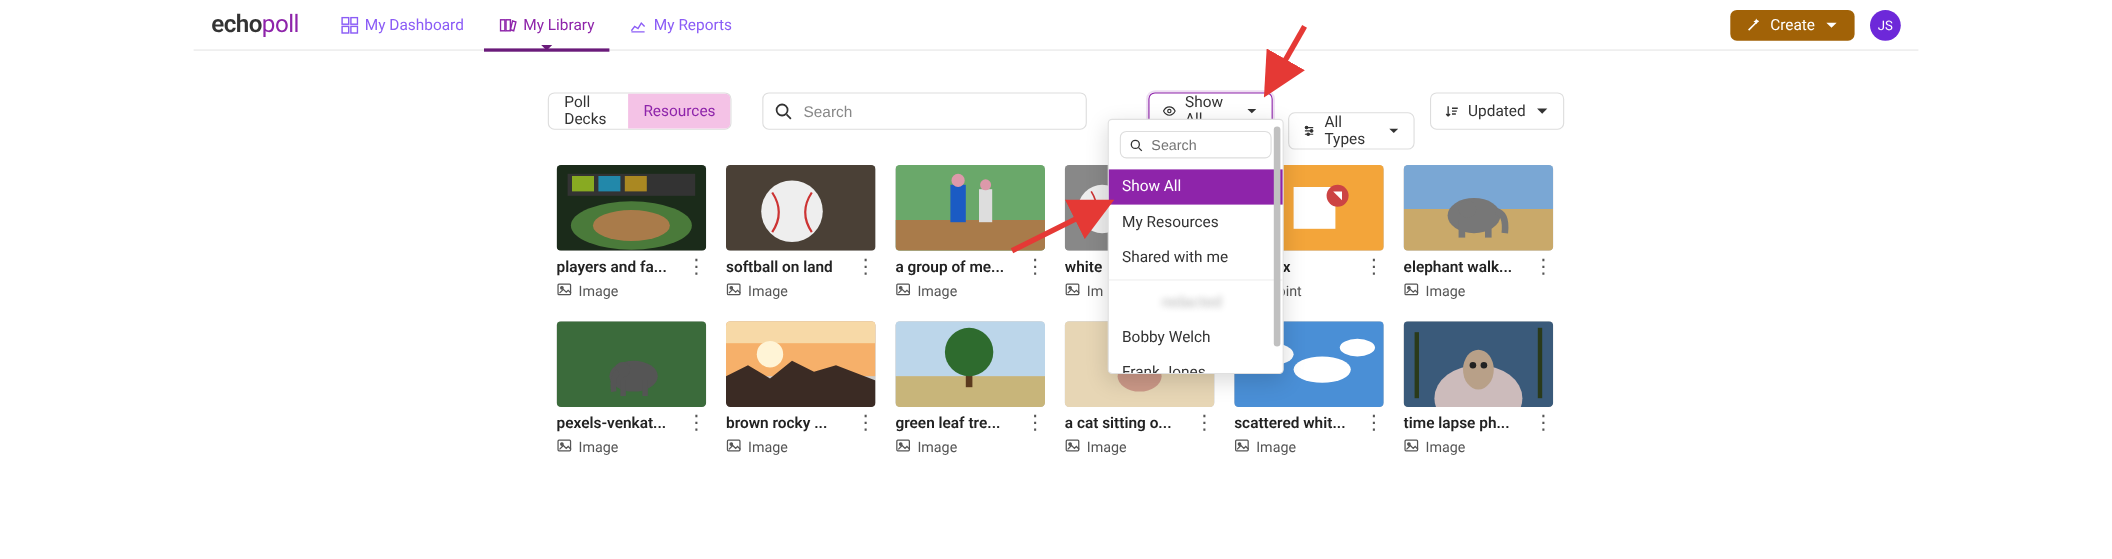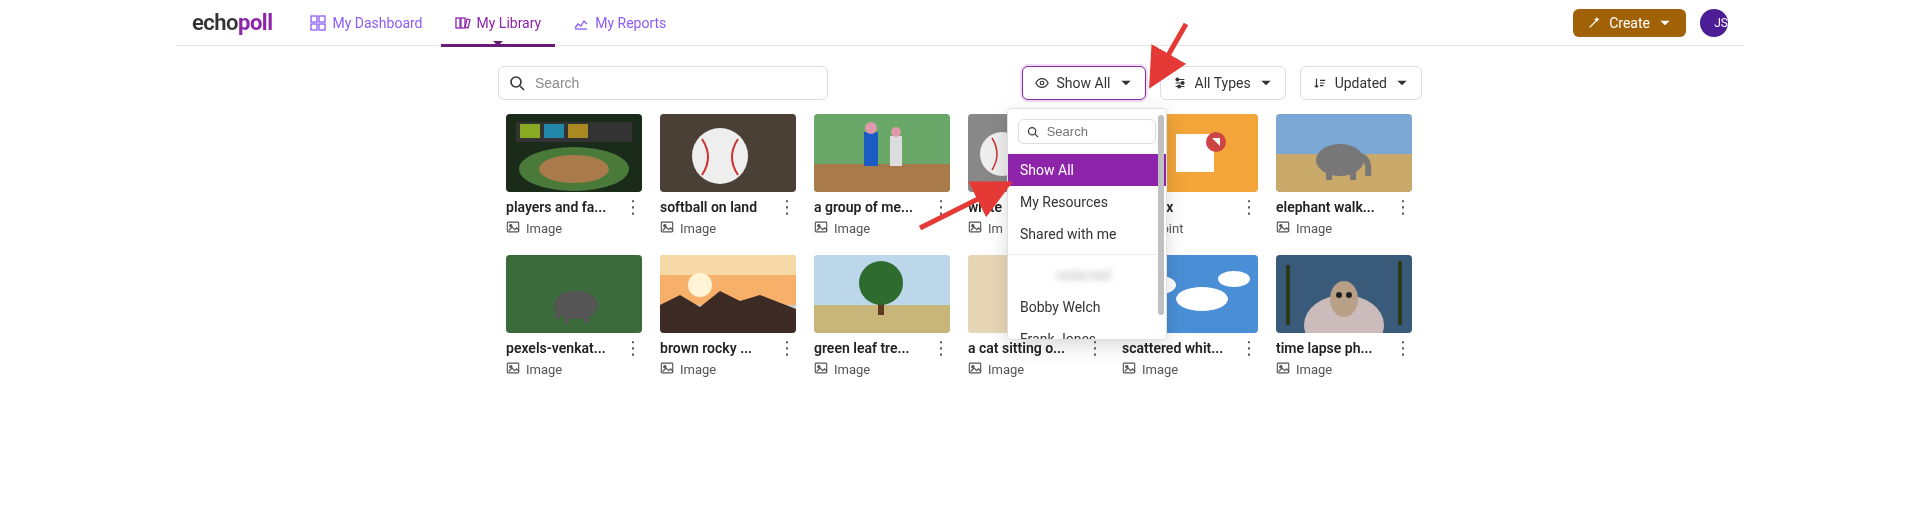--- a/index.html
+++ b/index.html
@@ -23,21 +23,21 @@
     border-bottom: 1px solid #e5e5e5;
     padding: 0 16px;
   }
   .brand {
     font-size: 22px;
     font-weight: 600;
     color: #333;
     margin-right: 24px;
     letter-spacing: -0.5px;
   }
-  .brand .poll { color: #8e24aa; font-weight: 700; }
+  .brand .poll { color: #8e24aa; font-weight: 400; }
   .nav-items { display: flex; gap: 4px; }
   .nav-item {
     display: flex;
     align-items: center;
     gap: 6px;
     padding: 0 14px;
     height: 46px;
     color: #8b5cf6;
     cursor: pointer;
     position: relative;
@@ -71,25 +71,25 @@
     display: flex;
     align-items: center;
     gap: 8px;
     cursor: pointer;
     font-size: 14px;
   }
   .create-btn svg { width: 14px; height: 14px; }
   .avatar {
     width: 28px; height: 28px;
     border-radius: 50%;
-    background: #4c1d95;
+    background: #6d28d9;
     color: #fff;
     display: flex;
     align-items: center;
-    justify-content: flex-end;
+    justify-content: center;
     font-size: 12px;
     margin-left: 14px;
   }
 
   
   .toolbar {
     display: flex;
     align-items: center;
     gap: 28px;
     padding: 20px 0 14px 0;
@@ -303,39 +303,47 @@
       <svg viewBox="0 0 12 12" fill="currentColor">
           <path d="M2 4l4 4 4-4z"></path>
         </svg>
     </div>
     <div class="avatar">
       <span>JS</span>
     </div>
   </div>
 
   <div class="toolbar">
+    <div class="segmented">
+      <div class="seg">
+        <span>Poll Decks</span>
+      </div>
+      <div class="seg active">
+        <span>Resources</span>
+      </div>
+    </div>
     <div class="searchbox">
       <svg viewBox="0 0 16 16" fill="none" stroke="#333" stroke-width="1.6" width="16" height="16">
           <circle cx="7" cy="7" r="5"></circle>
           <path d="M11 11l4 4"></path>
         </svg>
       <input type="text" placeholder="Search" style="">
     </div>
     <div style="flex:1"></div>
     <div class="filter-btn open" style="position:relative;">
       <svg viewBox="0 0 16 16" fill="none" stroke="currentColor" stroke-width="1.4">
           <path d="M1 8s2.5-5 7-5 7 5 7 5-2.5 5-7 5-7-5-7-5z"></path>
           <circle cx="8" cy="8" r="2"></circle>
         </svg>
       <span>Show All</span>
       <svg viewBox="0 0 12 12" fill="currentColor">
           <path d="M2 4l4 4 4-4z"></path>
         </svg>
     </div>
-    <div class="filter-btn" style="margin-left:-14px;">
+    <div class="filter-btn" style="margin-left:-14px;margin-top:36px;">
       <svg viewBox="0 0 16 16" fill="none" stroke="currentColor" stroke-width="1.4">
           <path d="M3 4h10M3 8h10M3 12h10"></path>
           <circle cx="5" cy="4" r="1.5" fill="currentColor"></circle>
           <circle cx="11" cy="8" r="1.5" fill="currentColor"></circle>
           <circle cx="7" cy="12" r="1.5" fill="currentColor"></circle>
         </svg>
       <span>All Types</span>
       <svg viewBox="0 0 12 12" fill="currentColor">
           <path d="M2 4l4 4 4-4z"></path>
         </svg>

